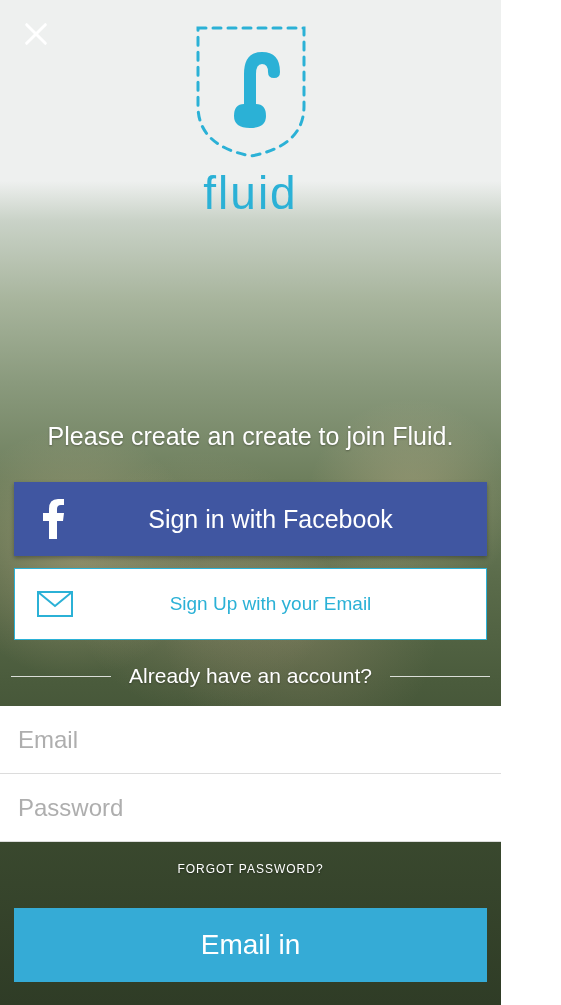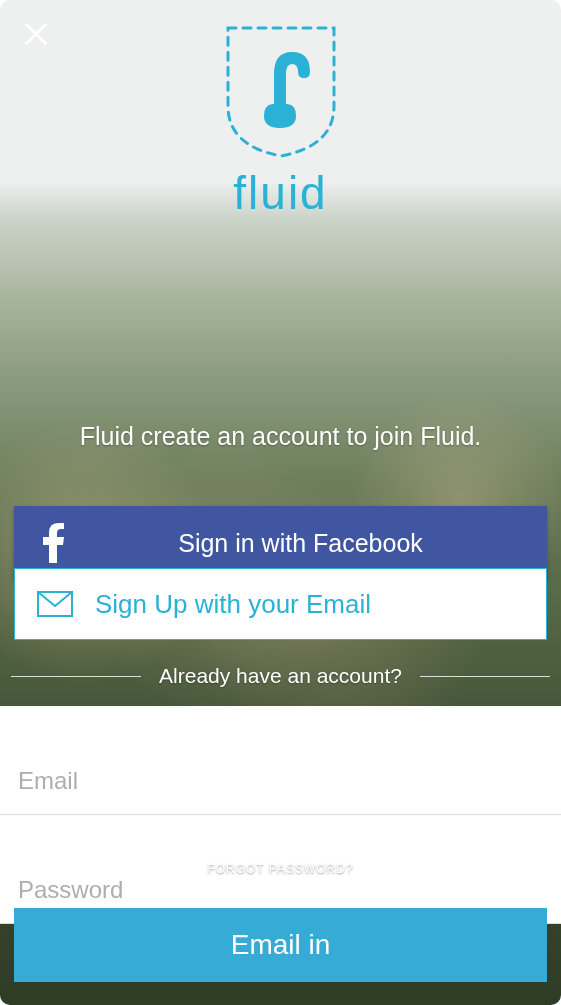--- a/index.html
+++ b/index.html
@@ -1,28 +1,27 @@
 <!DOCTYPE html>
 <html><head>
 <meta charset="utf-8">
 <style>
   * { box-sizing: border-box; margin: 0; padding: 0; }
   html, body { width: 561px; height: 1005px; overflow: hidden; font-family: -apple-system, Helvetica, Arial, sans-serif; }
   .screen {
     position: relative;
-    width: 561px;
+    width: 501px;
     height: 1005px;
     background:
       linear-gradient(to bottom,
         #eef0ef 0%, #eef0ef 18%,
         #c9d2c7 22%, #a7b49c 30%,
         #8a9a7d 38%, #6d7e5c 48%,
         #5a6b4a 58%, #4a5b3c 68%,
         #3c4b30 80%, #2f3c26 100%);
-    border-radius: 10px;
   }
   .bg-overlay {
     position: absolute; inset: 0;
     background:
       radial-gradient(circle at 15% 55%, rgba(230,200,160,0.35) 0%, rgba(230,200,160,0) 18%),
       radial-gradient(circle at 82% 50%, rgba(230,200,160,0.30) 0%, rgba(230,200,160,0) 16%),
       radial-gradient(circle at 40% 58%, rgba(210,180,150,0.25) 0%, rgba(0,0,0,0) 20%),
       radial-gradient(circle at 60% 62%, rgba(200,170,140,0.25) 0%, rgba(0,0,0,0) 20%);
     pointer-events: none;
   }
@@ -41,48 +40,46 @@
   .prompt {
     position: absolute; top: 422px; left: 0; right: 0;
     text-align: center; font-size: 25px; color: #fff; font-weight: 300;
     text-shadow: 0 1px 2px rgba(0,0,0,0.3);
   }
   .facebook-btn {
     position: absolute; top: 482px; left: 14px; right: 14px;
     height: 74px; background: #4056a1; color: #fff;
     display: flex; align-items: center; cursor: pointer;
     box-shadow: 0 2px 4px rgba(0,0,0,0.3);
-    margin-top: 24px;
   }
   .facebook-btn .icon-slot { width: 80px; display: flex; justify-content: center; }
   .facebook-btn .label { flex: 1; text-align: center; font-size: 25px; padding-right: 40px; }
   .email-btn {
     position: absolute; top: 568px; left: 14px; right: 14px;
     height: 72px; background: #fff; color: #2bb1d6;
     display: flex; align-items: center; cursor: pointer;
     border: 1px solid #2bb1d6;
   }
   .email-btn .icon-slot { width: 80px; display: flex; justify-content: center; }
-  .email-btn .label { flex: 1; font-size: 26px; padding-right: 40px; }
+  .email-btn .label { flex: 1; text-align: center; font-size: 19px; padding-right: 40px; }
   .divider-row {
     position: absolute; top: 664px; left: 0; right: 0;
     display: flex; align-items: center; padding: 0 11px;
   }
   .divider-row .line { flex: 1; height: 1px; background: rgba(255,255,255,0.8); }
   .divider-row .text { color: #fff; font-size: 21px; font-weight: 300; padding: 0 18px; text-shadow: 0 1px 2px rgba(0,0,0,0.3); }
   .inputs {
     position: absolute; top: 706px; left: 0; right: 0;
     background: #fff;
   }
   .inputs input {
     width: 100%; height: 68px; border: none; outline: none;
     font-size: 24px; color: #333; padding: 0 18px;
     border-bottom: 1px solid #dcdcdc;
     background: #fff;
-    margin-top: 41px;
   }
   .inputs input::placeholder { color: #aeaeae; font-weight: 300; }
   .forgot {
     position: absolute; top: 862px; left: 0; right: 0;
     text-align: center; color: #fff; font-size: 12px; letter-spacing: 1px;
     text-shadow: 0 1px 2px rgba(0,0,0,0.4); cursor: pointer;
   }
   .signin-btn {
     position: absolute; top: 908px; left: 14px; right: 14px;
     height: 74px; background: #35abd6; color: #fff;
@@ -106,21 +103,21 @@
   </div>
 
   <div class="logo-wrap">
     <svg class="pocket" viewBox="0 0 130 140">
       <path d="M12 8 H118 V86 Q118 126 65 136 Q12 126 12 86 Z" fill="none" stroke="#2bb1d6" stroke-width="3" stroke-dasharray="8 7" stroke-linecap="round"></path>
       <path d="M48 96 Q48 84 58 84 L58 54 Q58 32 76 32 Q94 32 94 52 Q94 58 88 58 Q82 58 82 52 Q82 44 76 44 Q70 44 70 54 L70 84 Q80 84 80 96 Q80 108 64 108 Q48 108 48 96 Z" fill="#2bb1d6"></path>
     </svg>
     <div class="logotext">fluid</div>
   </div>
 
-  <div class="prompt">Fluid create an account to join Fluid.</div>
+  <div class="prompt">Please create an create to join Fluid.</div>
 
   <div class="facebook-btn">
     <span class="icon-slot">
       <svg width="22" height="40" viewBox="0 0 22 40" fill="#fff">
         <path d="M14 40 V22 H20 L21 14 H14 V10 Q14 6 18 6 H21 V0 Q18 0 15 0 Q6 0 6 10 V14 H0 V22 H6 V40 Z"></path>
       </svg>
     </span>
     <span class="label">Sign in with Facebook</span>
   </div>
 

